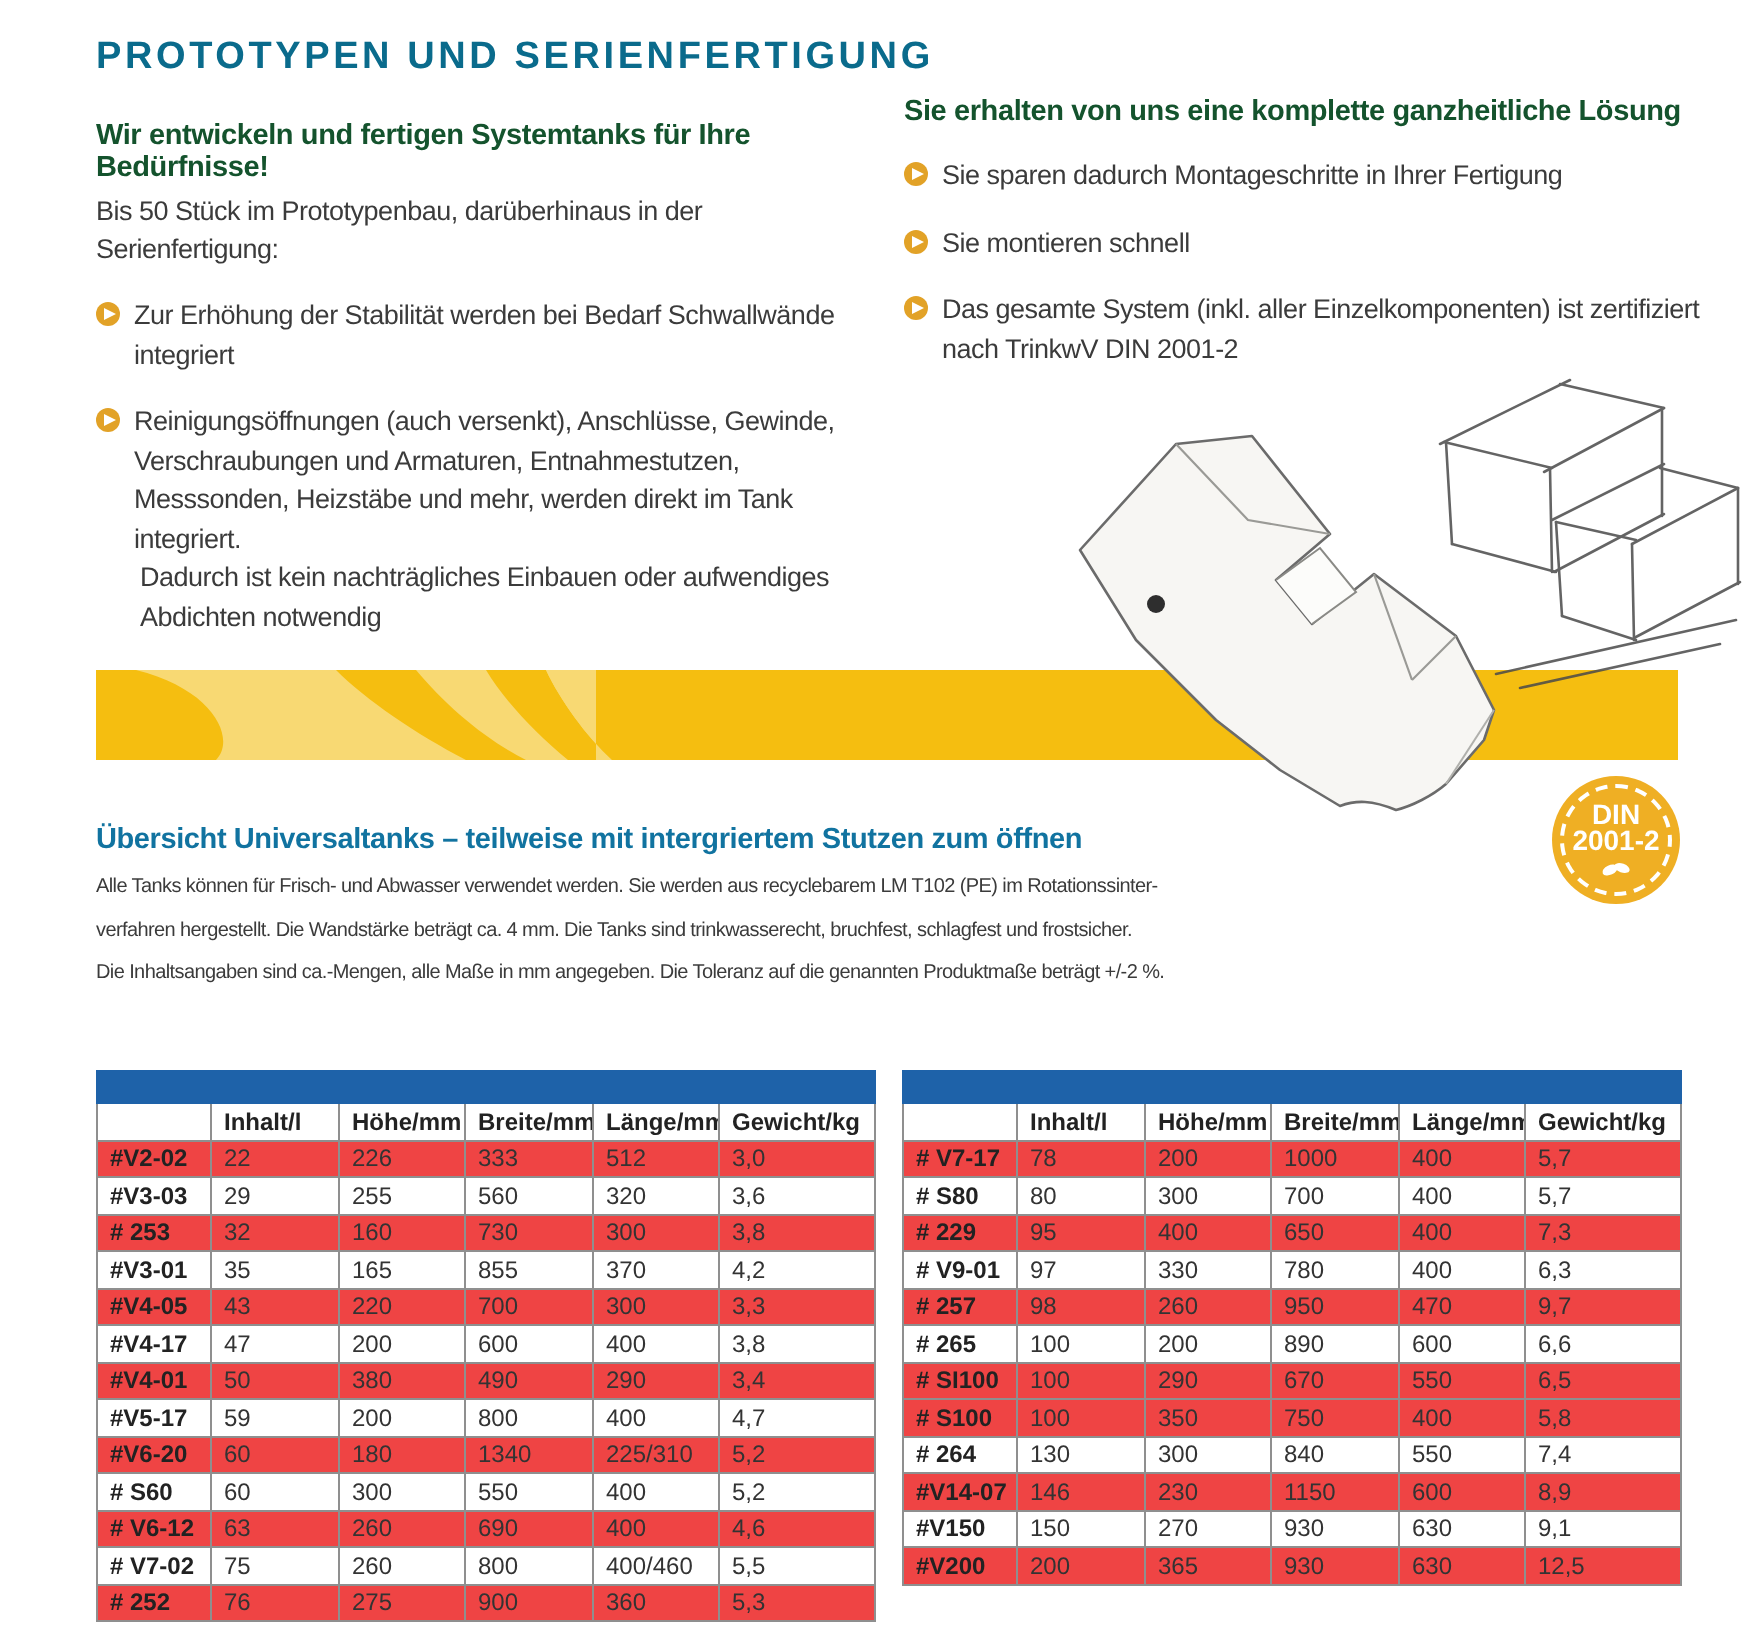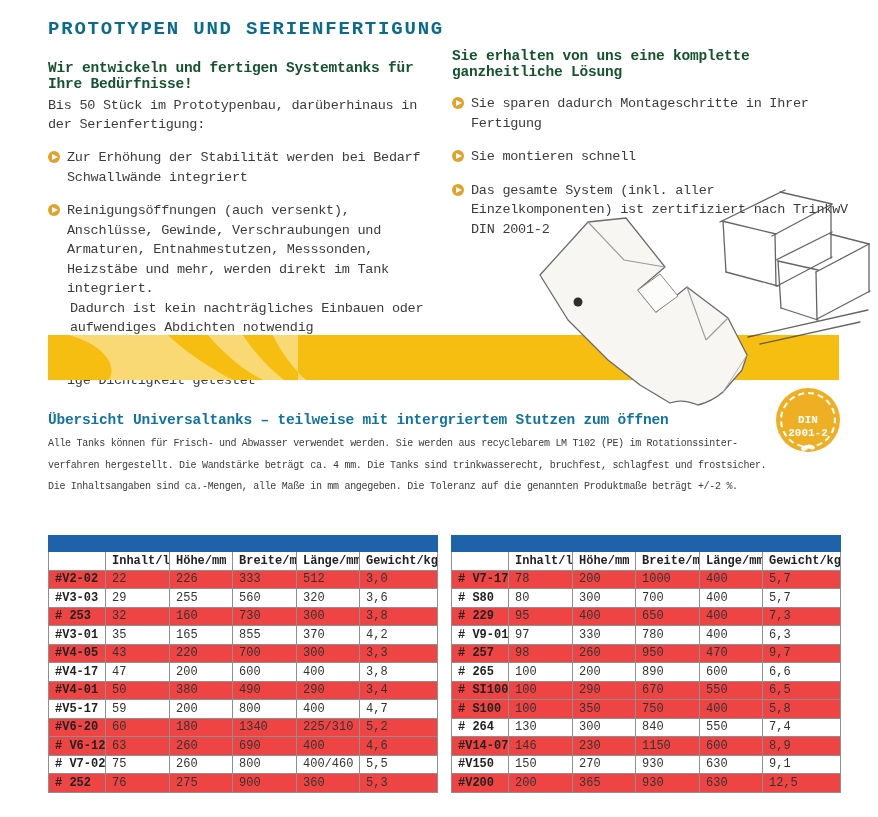--- a/index.html
+++ b/index.html
@@ -1,39 +1,39 @@
 <!DOCTYPE html>
 <html><head>
 <meta charset="utf-8">
 <style>
   html,body{margin:0;padding:0;background:#fff;}
   .page{position:relative;width:878px;height:817px;background:#ffffff;overflow:hidden;
-        font-family:Liberation Mono, monospace;color:#3b3b3b;}
+        font-family:Liberation Sans, sans-serif;color:#3b3b3b;}
 
   .title{position:absolute;left:48px;top:18px;font-size:19px;font-weight:bold;
          letter-spacing:1.8px;color:#0a6b8c;}
 
   .col-left{position:absolute;left:48px;top:60px;width:394px;}
   .col-right{position:absolute;left:452px;top:48px;width:402px;}
   .col-head{font-weight:bold;font-size:14.5px;color:#14532d;letter-spacing:-0.2px;margin-bottom:4px;}
   .subline{font-size:13.5px;letter-spacing:-0.25px;line-height:19px;margin-bottom:2px;}
 
   .bullet-item{display:flex;gap:7px;font-size:13.5px;letter-spacing:-0.25px;line-height:19.5px;margin-top:14px;}
   .bullet{flex:0 0 auto;width:12px;height:12px;border-radius:50%;background:#e2a227;margin-top:3px;position:relative;}
   .bullet::after{content:"";position:absolute;left:3.5px;top:3px;width:0;height:0;
                  border-left:6px solid #fff;border-top:3px solid transparent;border-bottom:3px solid transparent;}
   .bullet-extra{margin-left:3px;}
 
   .band{position:absolute;left:48px;top:335px;width:791px;height:45px;}
 
   .illustration{position:absolute;left:520px;top:160px;width:352px;height:250px;}
 
   .badge{position:absolute;left:776px;top:388px;width:64px;height:64px;border-radius:50%;
-         background:#efaf24;display:flex;flex-direction:column;align-items:center;justify-content:flex-end;
-         color:#fff;font-weight:bold;font-size:11px;line-height:13px;text-align:center;}
+         background:#efaf24;display:flex;flex-direction:column;align-items:center;justify-content:center;
+         color:#fff;font-weight:bold;font-size:14px;line-height:13px;text-align:center;}
   .badge::before{content:"";position:absolute;inset:4px;border:2px dashed #fff;border-radius:50%;}
 
   .overview{position:absolute;left:48px;top:412px;width:770px;}
   .ov-head{font-weight:bold;font-size:14.5px;color:#1173a0;letter-spacing:-0.2px;margin-bottom:5px;}
   .ov-line{font-size:10px;letter-spacing:-0.3px;line-height:21.5px;white-space:nowrap;}
 
   table.tbl{position:absolute;top:535px;width:389px;border-collapse:collapse;font-size:12px;color:#333;
             table-layout:fixed;}
   .tbl-left{left:48px;}
   .tbl-right{left:451px;}
@@ -242,20 +242,28 @@
           <td>4,7</td>
         </tr>
         <tr class="odd">
           <th>#V6-20</th>
           <td>60</td>
           <td>180</td>
           <td>1340</td>
           <td>225/310</td>
           <td>5,2</td>
         </tr>
+        <tr class="even">
+          <th># S60</th>
+          <td>60</td>
+          <td>300</td>
+          <td>550</td>
+          <td>400</td>
+          <td>5,2</td>
+        </tr>
         <tr class="odd">
           <th># V6-12</th>
           <td>63</td>
           <td>260</td>
           <td>690</td>
           <td>400</td>
           <td>4,6</td>
         </tr>
         <tr class="even">
           <th># V7-02</th>

